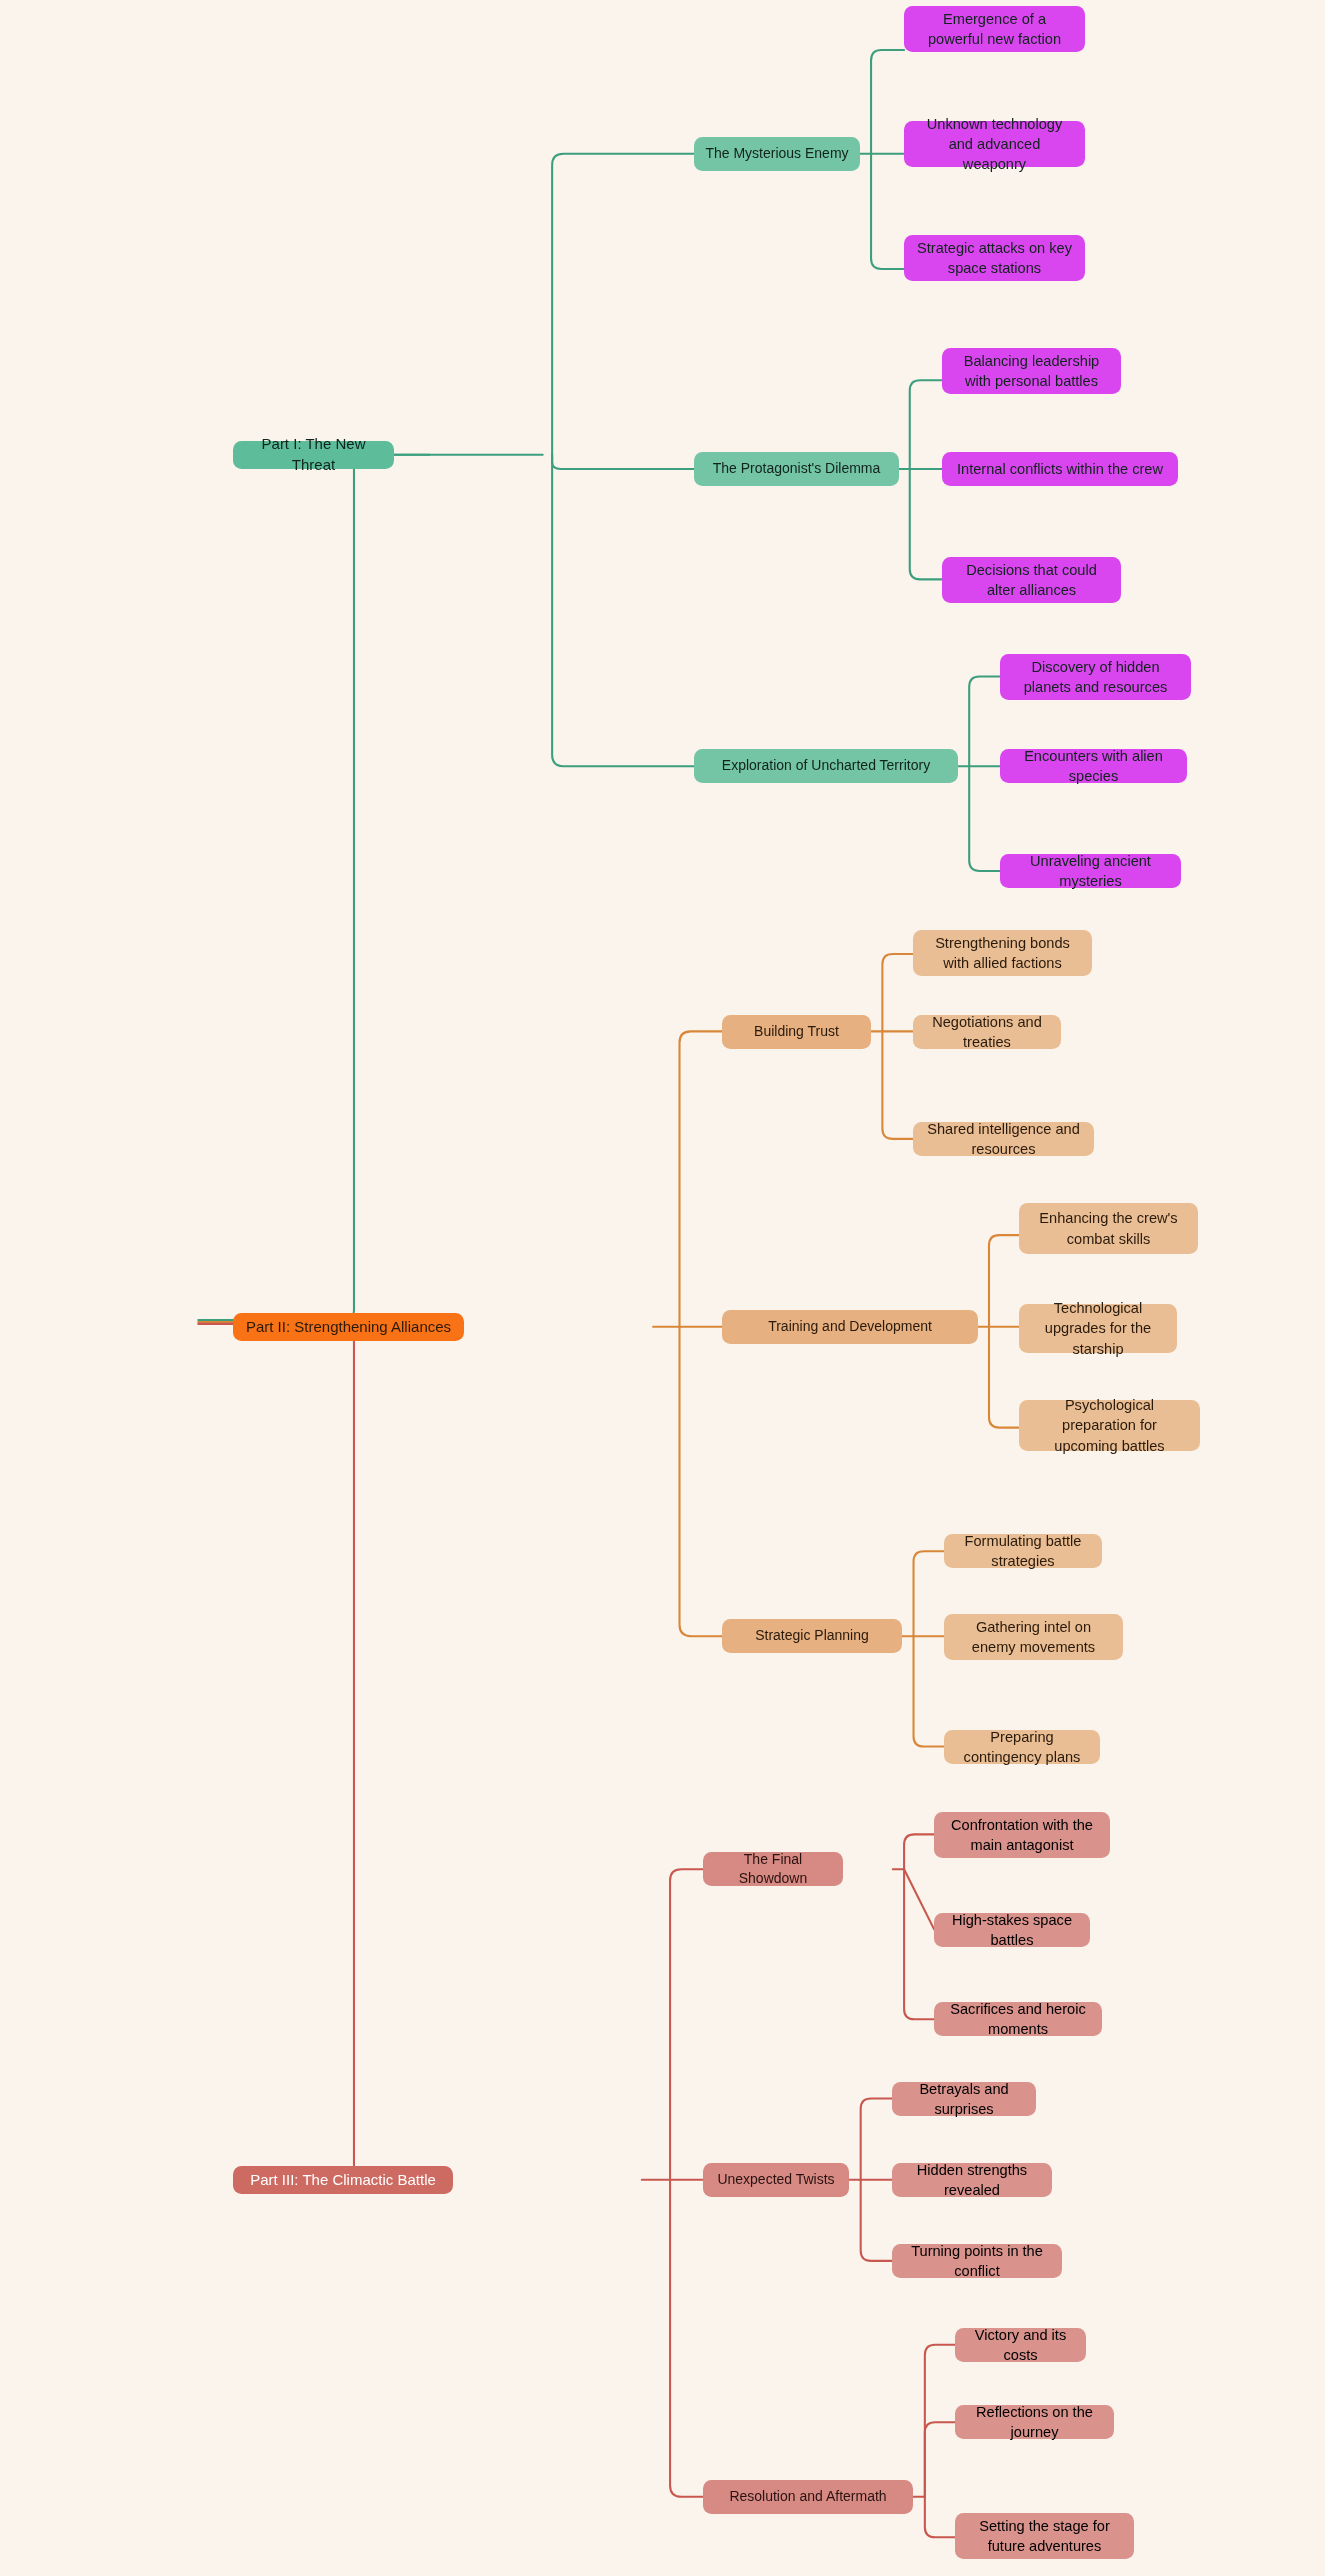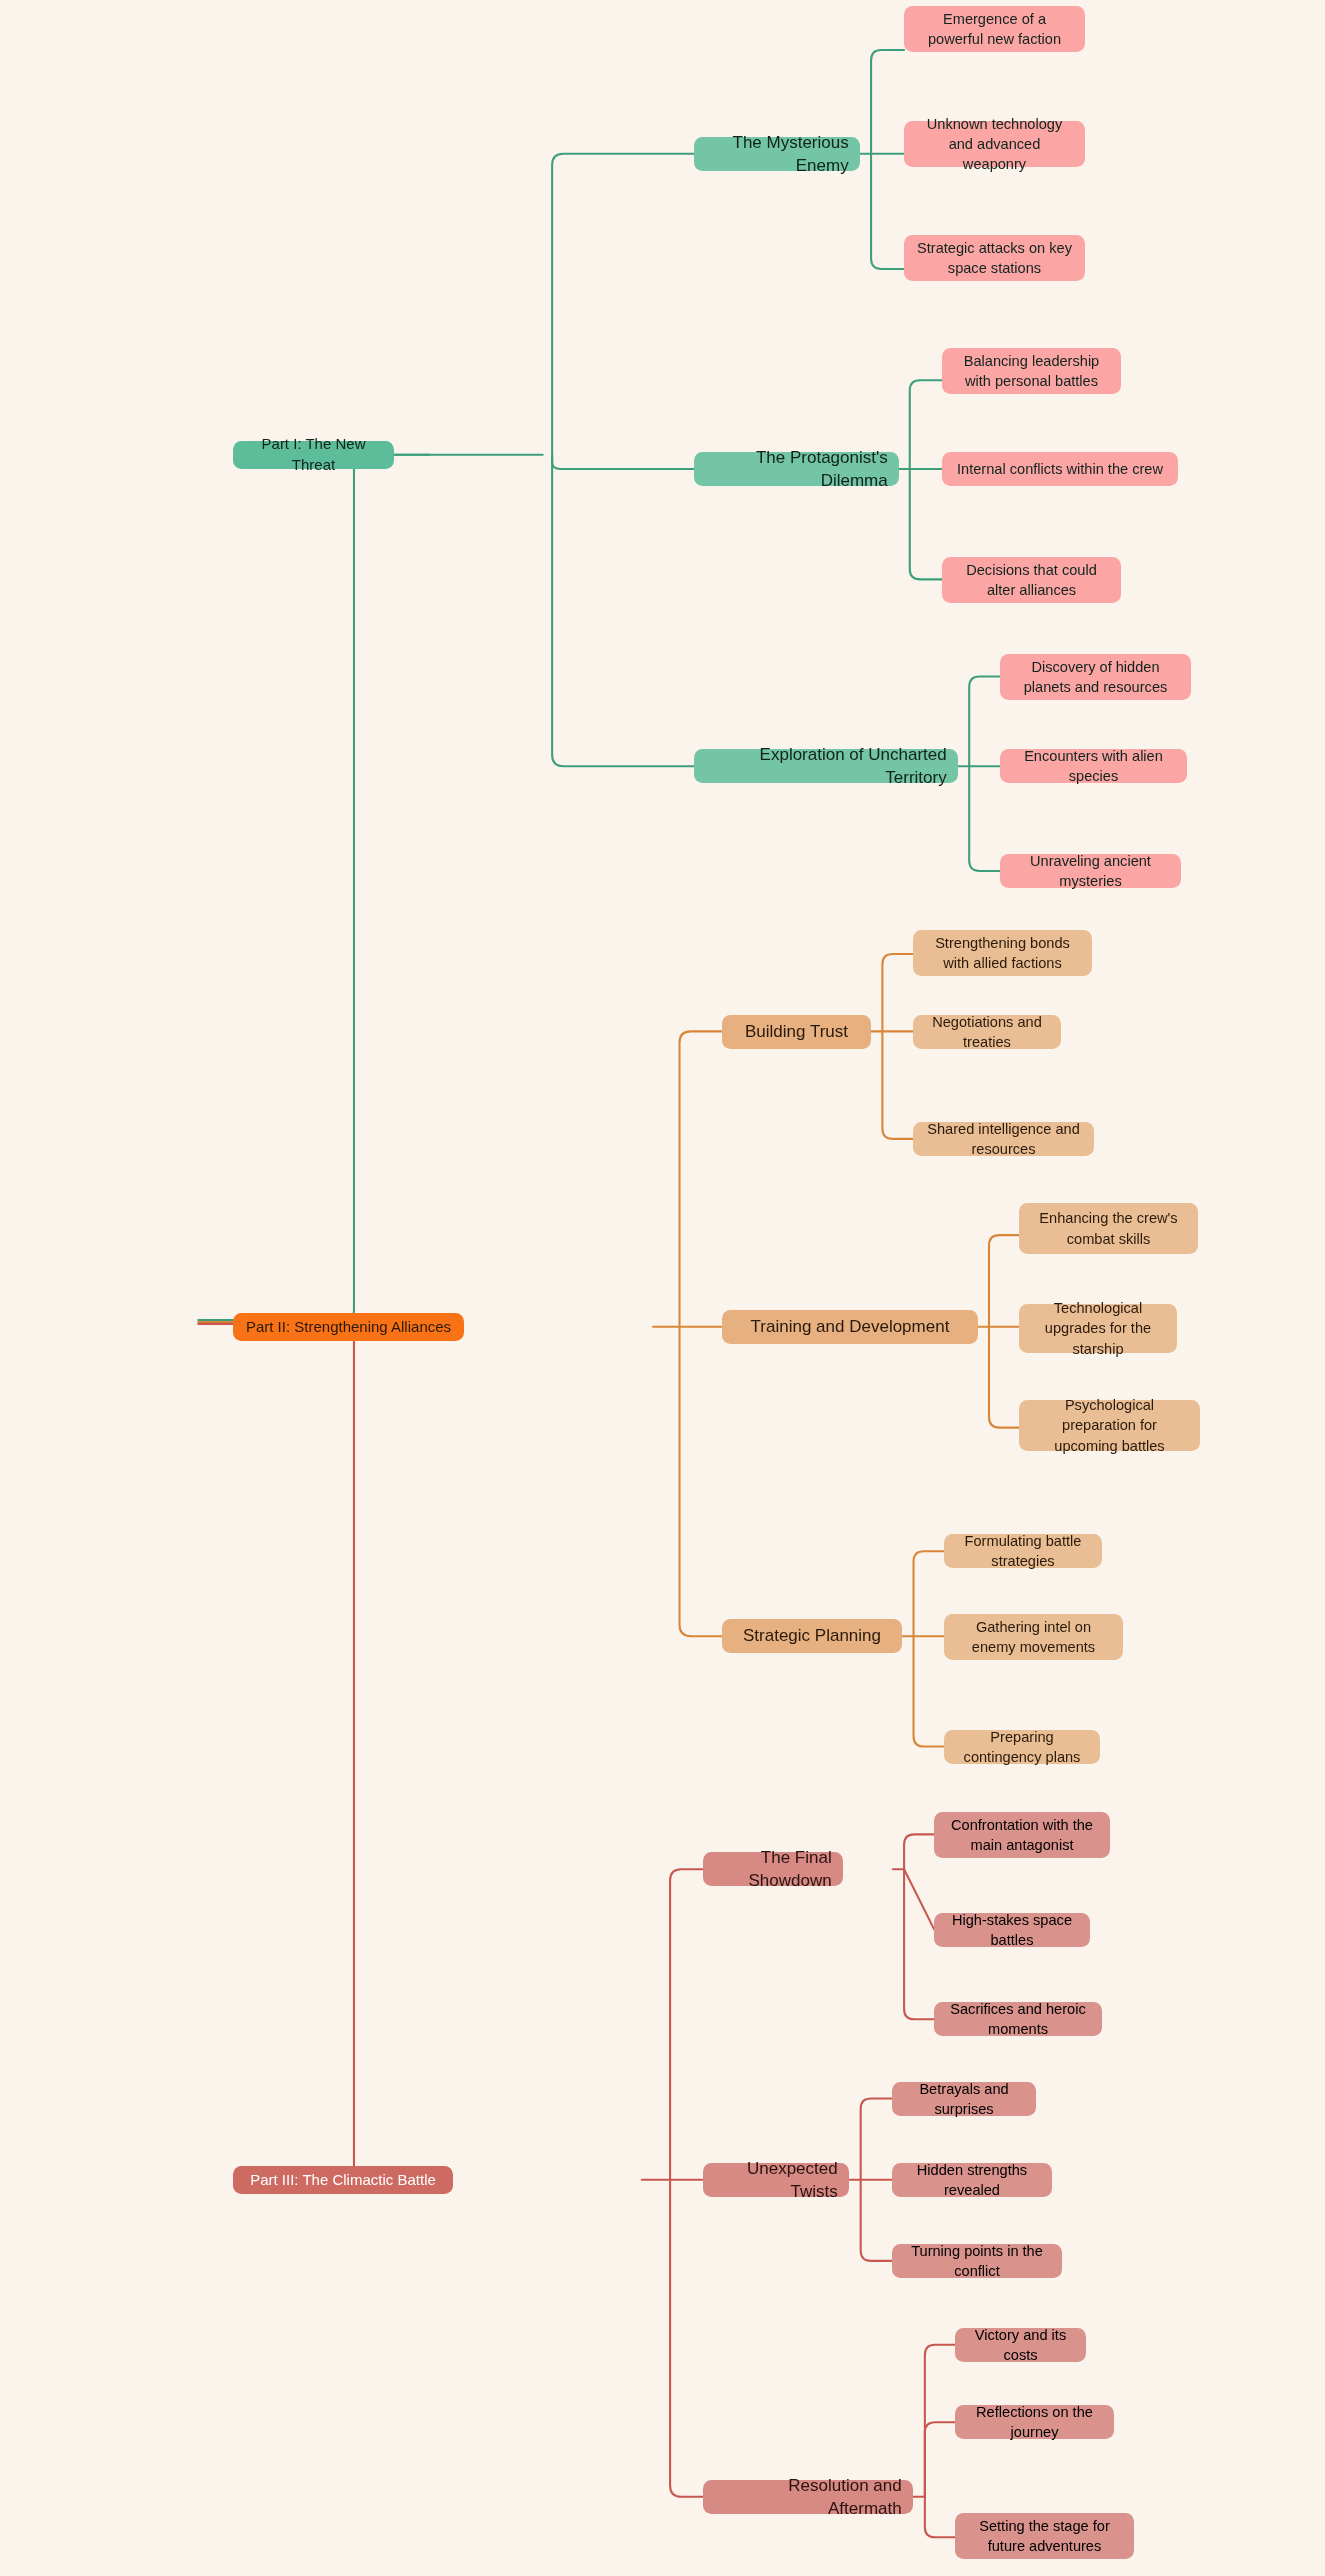--- a/index.html
+++ b/index.html
@@ -26,26 +26,26 @@
     background:#a8c4a2;
     border-radius:10.4px;
     font-size:15px;
     color:#1d2320;
     line-height:1.45;
   }
   .node.l1{font-size:15px;}
   .node.l1.green{background:#5dbd9b;color:#10241d;}
   .node.l1.orange{background:#f97316;color:#2a1a0b;}
   .node.l1.red{background:#cd6a62;color:#ffffff;}
-  .node.l2{font-size:17px;text-align:right;}
+  .node.l2{font-size:14px;}
   .node.l2.green{background:#74c4a6;color:#11231d;}
   .node.l2.orange{background:#e6b081;color:#2a1a0b;}
   .node.l2.red{background:#d78a84;color:#2a1210;}
   .node.l3{font-size:14.6px;}
-  .node.l3.green{background:#fca5a5;color:#11231d;}
+  .node.l3.green{background:#d946ef;color:#11231d;}
   .node.l3.orange{background:#eabe95;color:#2a1a0b;}
   .node.l3.red{background:#d9928c;color:#000000;}
 </style>
 </head>
 <body>
 
 <div id="mindmap">
 
   <svg id="edges" viewBox="0 0 1405 2730" xmlns="http://www.w3.org/2000/svg">
     <g fill="none" stroke-width="2.2" stroke-linecap="round">

